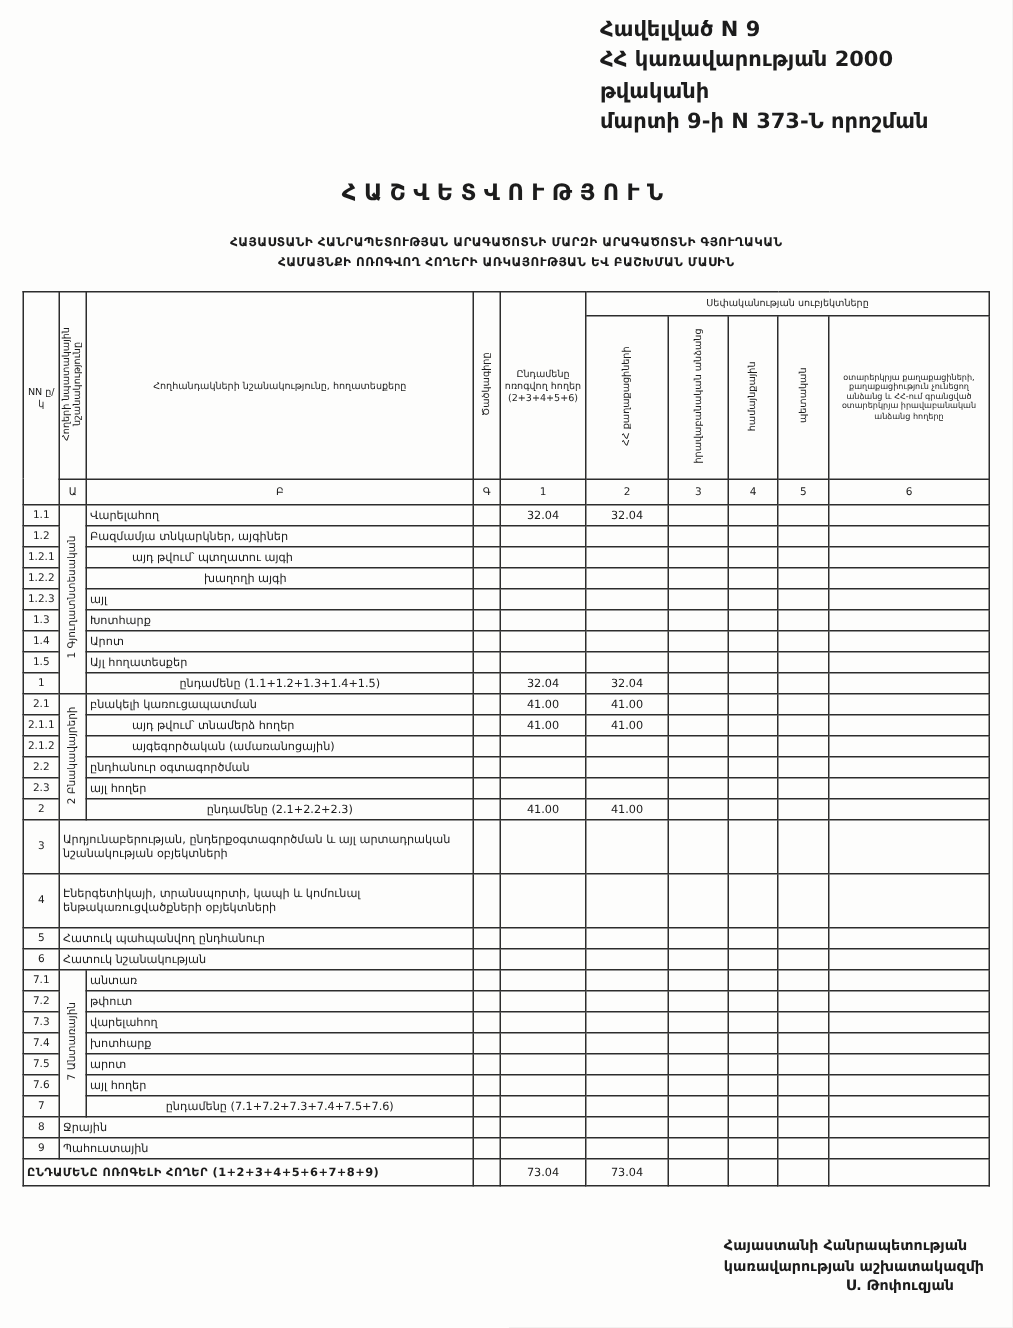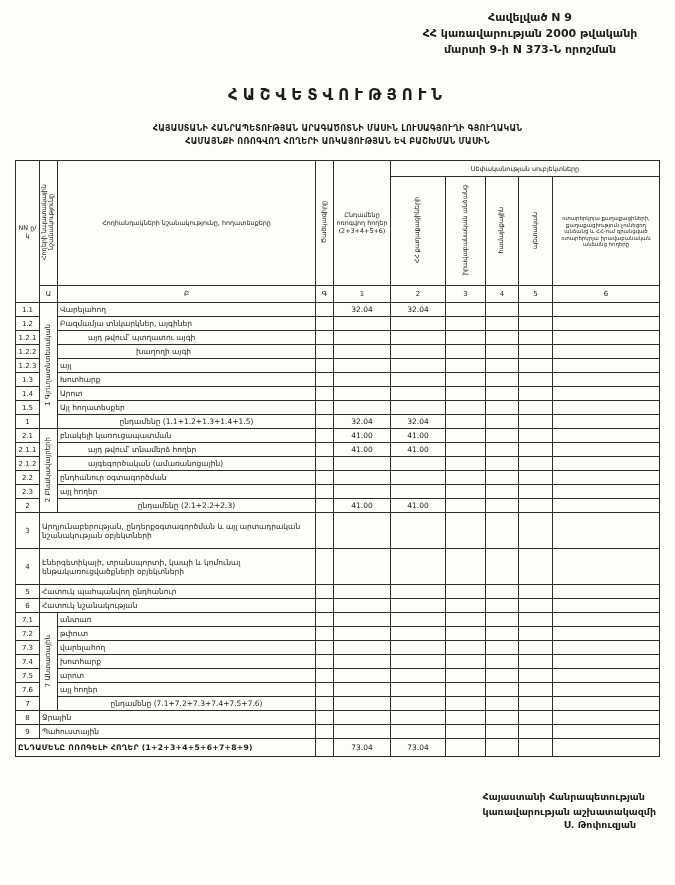--- a/index.html
+++ b/index.html
@@ -2,22 +2,22 @@
 <html><head>
 <meta charset="utf-8">
 <style>
   html,body { margin:0; padding:0; background:#e8e8e8; }
   .page {
     width:675px; height:885px; background:#fdfdfc; margin:0 auto;
     font-family:"DejaVu Sans", sans-serif; color:#1c1c1c;
     box-sizing:border-box; padding:10px 15px; position:relative;
   }
   
-  .appendix { margin-left:auto; width:260px; text-align:center;
-    font-size:11px; font-weight:bold; line-height:1.45; }
+  .appendix { margin-left:auto; width:260px; text-align:left;
+    font-size:14px; font-weight:bold; line-height:1.45; }
   
   .titles { text-align:center; margin-top:28px; }
   .title-main { font-size:15px; font-weight:bold; letter-spacing:5px; margin-bottom:19px; }
   .title-sub { font-size:8px; font-weight:bold; letter-spacing:.3px; line-height:1.6; }
   
   table { border-collapse:collapse; table-layout:fixed; width:645px; margin-top:12px; }
   td, th { border:1px solid #2d2d2d; font-weight:normal; padding:0 2px;
     overflow:hidden; font-size:7.5px; vertical-align:middle; }
   thead th { font-size:6.4px; text-align:center; padding:1px; }
   tr.band th { height:13px; font-size:6.4px; }
@@ -50,21 +50,21 @@
 <div class="page">
 
   <div class="appendix">
     <div>Հավելված N 9</div>
     <div>ՀՀ կառավարության 2000 թվականի</div>
     <div>մարտի 9-ի N 373-Ն որոշման</div>
   </div>
 
   <div class="titles">
     <div class="title-main">ՀԱՇՎԵՏՎՈՒԹՅՈՒՆ</div>
-    <div class="title-sub">ՀԱՅԱՍՏԱՆԻ ՀԱՆՐԱՊԵՏՈՒԹՅԱՆ ԱՐԱԳԱԾՈՏՆԻ ՄԱՍԻՆ ԼՈՒՍԱԳՅՈՒՂԻ ԳՅՈՒՂԱԿԱՆ</div>
+    <div class="title-sub">ՀԱՅԱՍՏԱՆԻ ՀԱՆՐԱՊԵՏՈՒԹՅԱՆ ԱՐԱԳԱԾՈՏՆԻ ՄԱՐԶԻ ԱՐԱԳԱԾՈՏՆԻ ԳՅՈՒՂԱԿԱՆ</div>
     <div class="title-sub">ՀԱՄԱՅՆՔԻ ՈՌՈԳՎՈՂ ՀՈՂԵՐԻ ԱՌԿԱՅՈՒԹՅԱՆ ԵՎ ԲԱՇԽՄԱՆ ՄԱՍԻՆ</div>
   </div>
 
   <table>
     <colgroup>
       <col style="width:24px">
         <col style="width:18px">
         <col style="width:258px">
       <col style="width:18px">
         <col style="width:57px">

